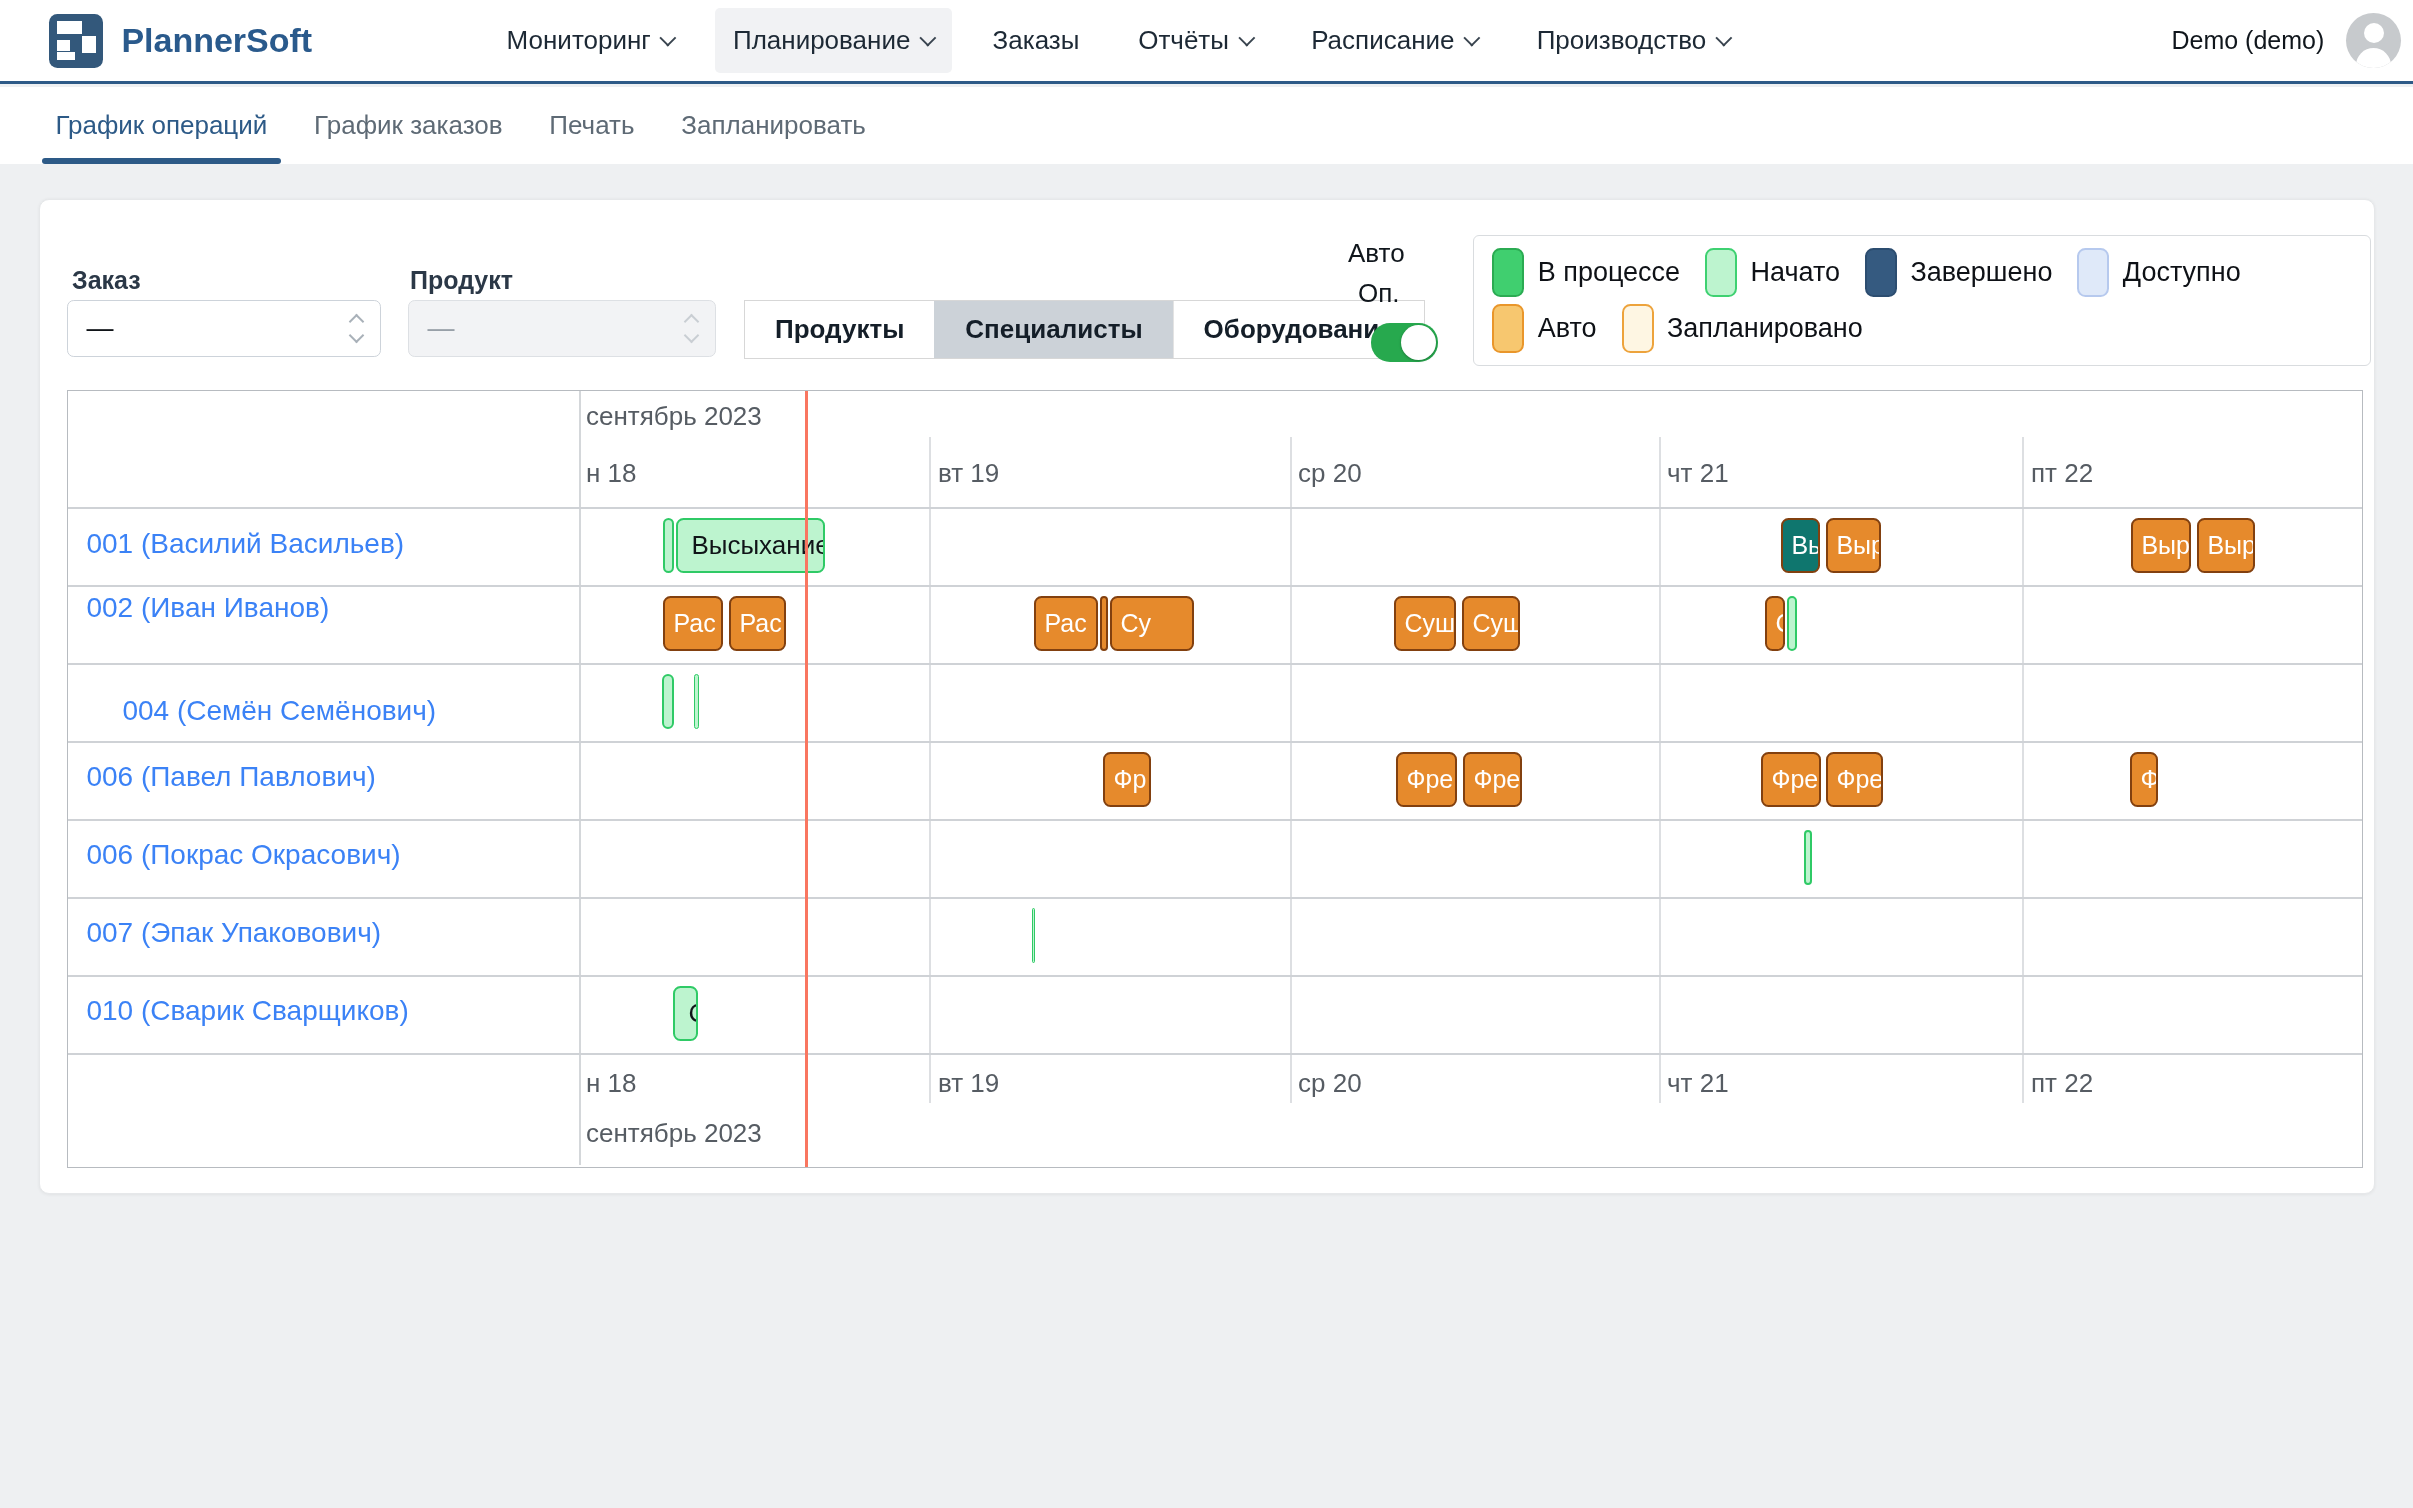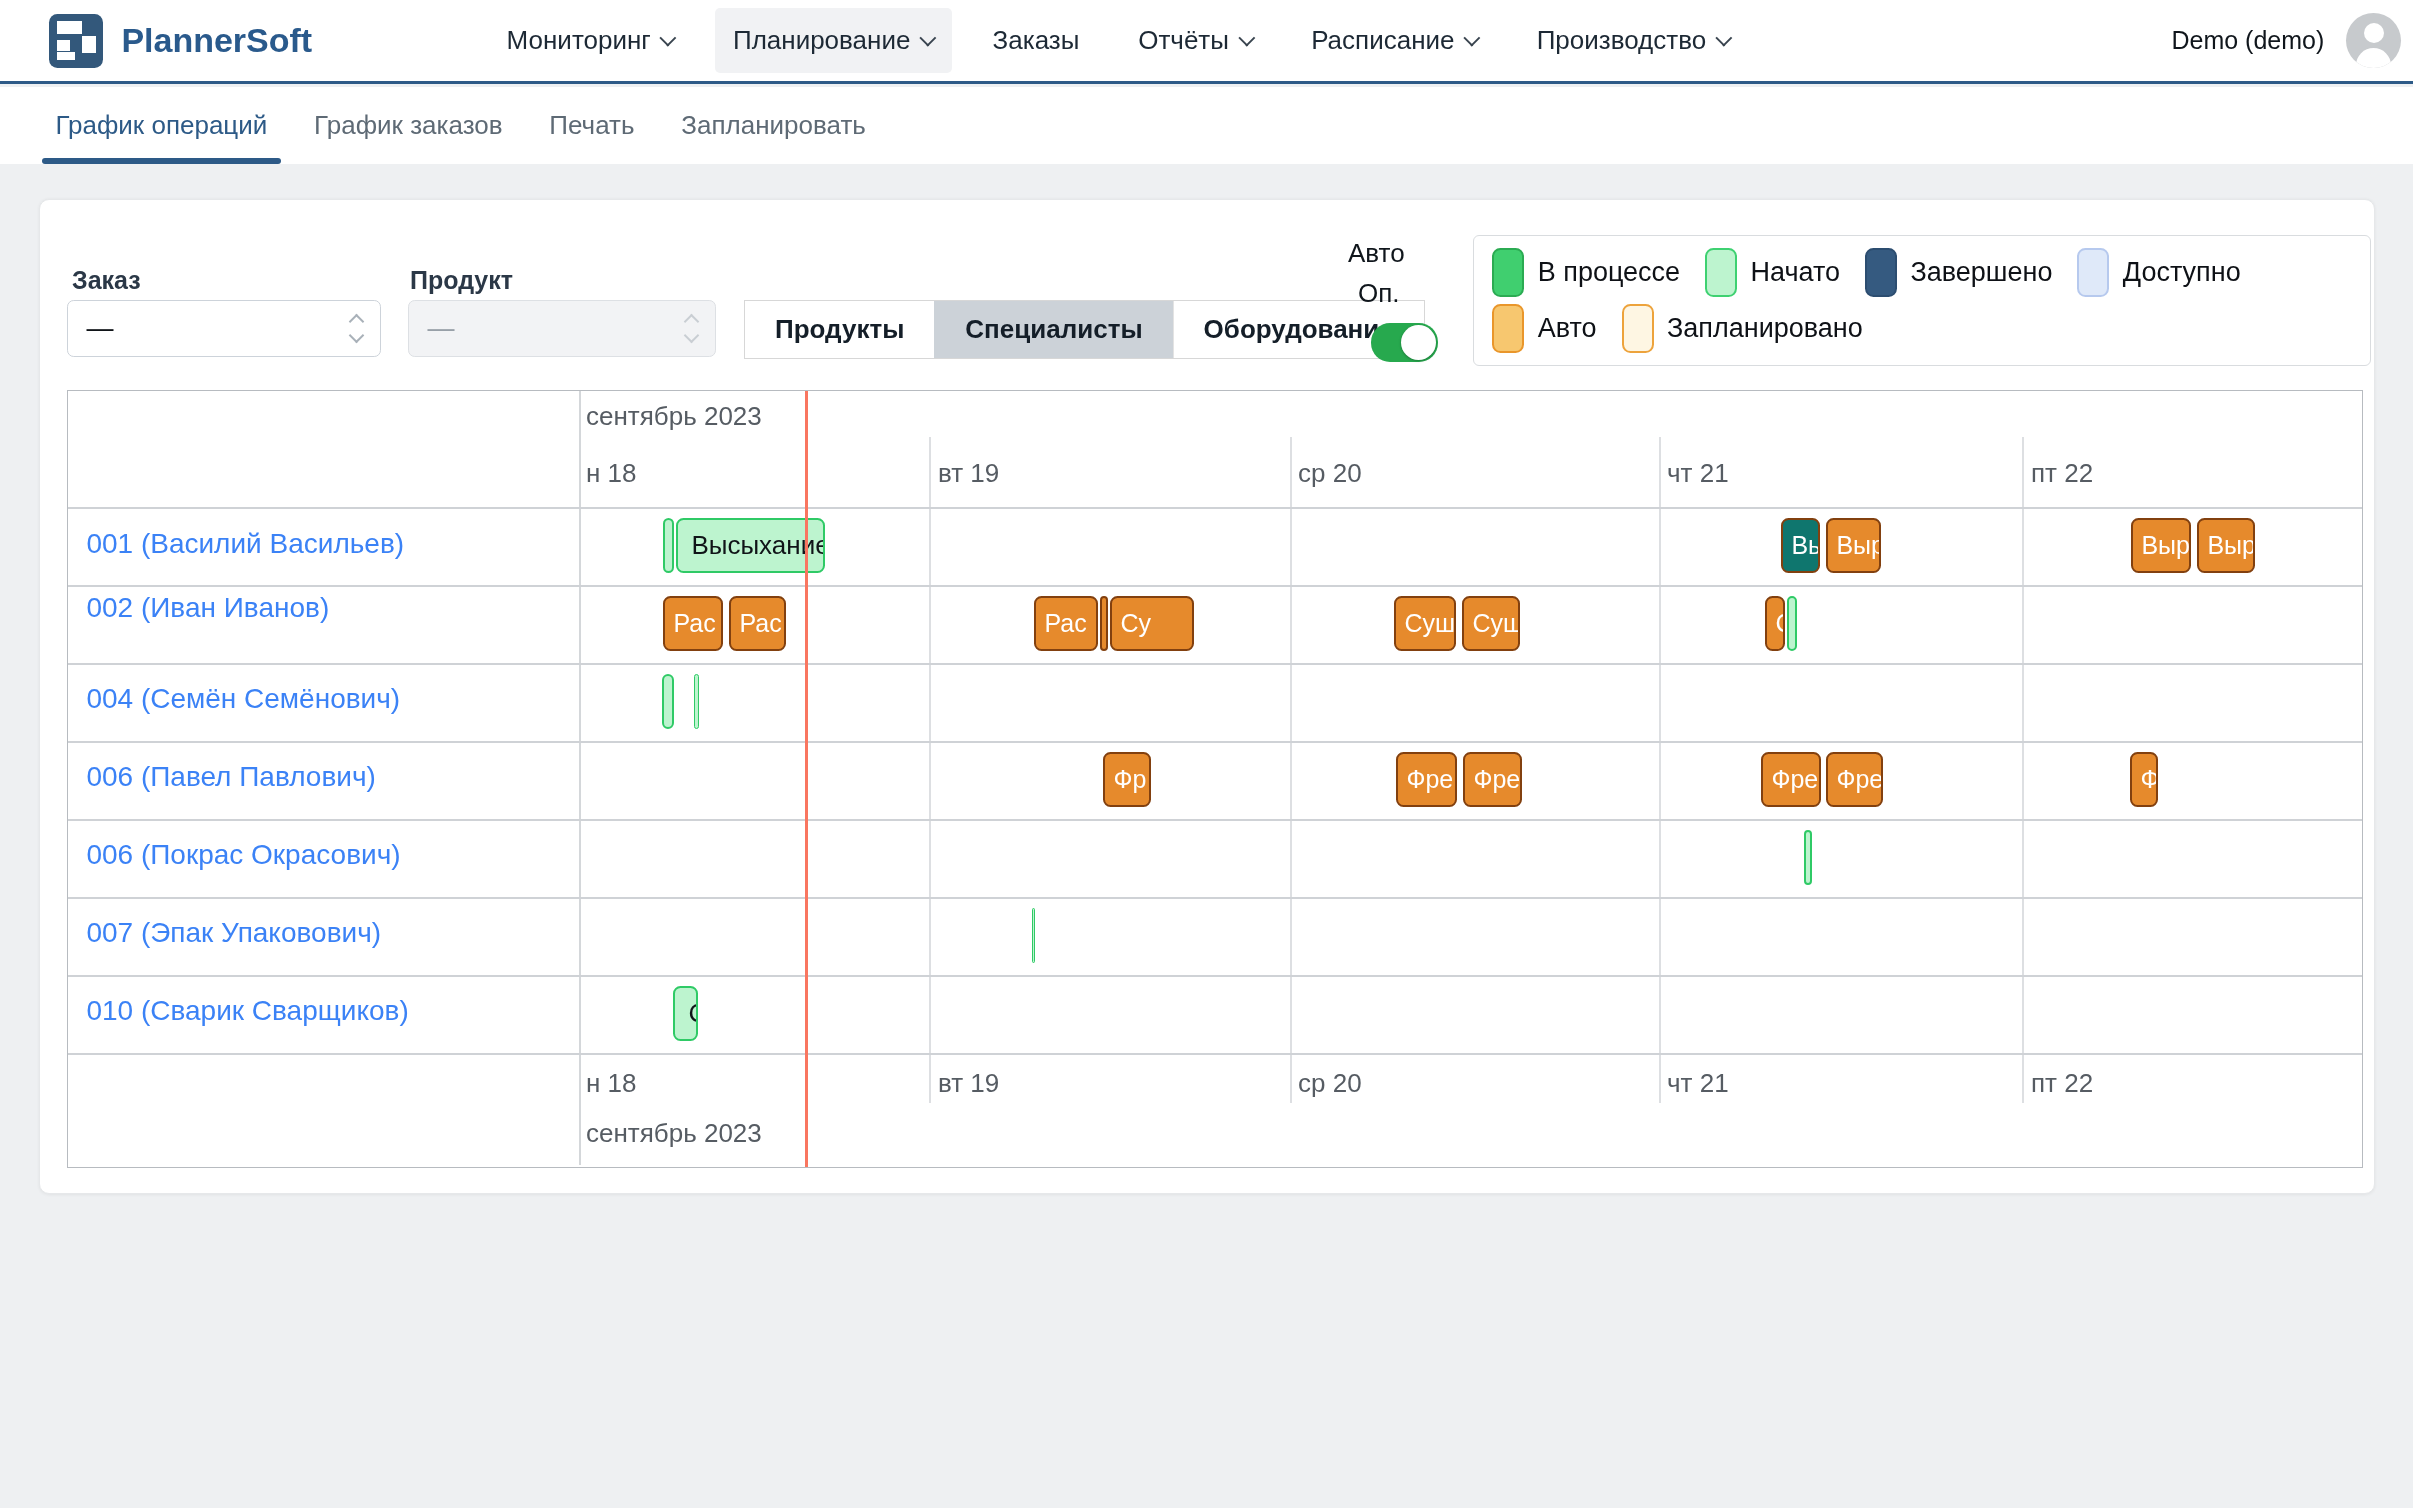--- a/index.html
+++ b/index.html
@@ -224,21 +224,21 @@
     <div class="gname" style="top: 201px;">002 (Иван Иванов)</div>
     <div class="bar auto" style="left: 595px; top: 205px; width: 60px; background: rgb(230, 138, 44); border-color: rgb(130, 64, 15);">Рас</div>
     <div class="bar auto" style="left: 661px; top: 205px; width: 57px; background: rgb(230, 138, 44); border-color: rgb(130, 64, 15);">Рас</div>
     <div class="bar auto" style="left: 966px; top: 205px; width: 64px; background: rgb(230, 138, 44); border-color: rgb(130, 64, 15);">Рас</div>
     <div class="bar auto noText" style="left: 1032px; top: 205px; width: 8.4px; background: rgb(230, 138, 44); border-color: rgb(130, 64, 15);"></div>
     <div class="bar auto" style="left: 1042px; top: 205px; width: 84px; background: rgb(230, 138, 44); border-color: rgb(130, 64, 15);">Су</div>
     <div class="bar auto" style="left: 1326px; top: 205px; width: 62px; background: rgb(230, 138, 44); border-color: rgb(130, 64, 15);">Суш</div>
     <div class="bar auto" style="left: 1394px; top: 205px; width: 58px; background: rgb(230, 138, 44); border-color: rgb(130, 64, 15);">Суш</div>
     <div class="bar auto" style="left: 1697px; top: 205px; width: 20px; background: rgb(230, 138, 44); border-color: rgb(130, 64, 15);">С</div>
     <div class="bar started noText" style="left: 1719px; top: 205px; width: 10px; background: rgb(189, 244, 207); border-color: rgb(47, 202, 102);"></div>
-    <div class="gname" style="top: 292px;">004 (Семён Семёнович)</div>
+    <div class="gname" style="top: 304px; margin-left: 36px;">004 (Семён Семёнович)</div>
     <div class="bar started noText" style="left: 594px; top: 283px; width: 11.7px; background: rgb(189, 244, 207); border-color: rgb(47, 202, 102);"></div>
     <div class="bar started noText" style="left: 626px; top: 283px; width: 5px; border-width: 1.7px; background: rgb(189, 244, 207); border-color: rgb(47, 202, 102);"></div>
     <div class="gname" style="top: 370px;">006 (Павел Павлович)</div>
     <div class="bar auto" style="left: 1035px; top: 361px; width: 48px; background: rgb(230, 138, 44); border-color: rgb(130, 64, 15);">Фр</div>
     <div class="bar auto" style="left: 1328px; top: 361px; width: 61px; background: rgb(230, 138, 44); border-color: rgb(130, 64, 15);">Фре</div>
     <div class="bar auto" style="left: 1395px; top: 361px; width: 59px; background: rgb(230, 138, 44); border-color: rgb(130, 64, 15);">Фре</div>
     <div class="bar auto" style="left: 1693px; top: 361px; width: 60px; background: rgb(230, 138, 44); border-color: rgb(130, 64, 15);">Фре</div>
     <div class="bar auto" style="left: 1758px; top: 361px; width: 57px; background: rgb(230, 138, 44); border-color: rgb(130, 64, 15);">Фре</div>
     <div class="bar auto" style="left: 2062px; top: 361px; width: 28px; background: rgb(230, 138, 44); border-color: rgb(130, 64, 15);">Ф</div>
     <div class="gname" style="top: 448px;">006 (Покрас Окрасович)</div>

